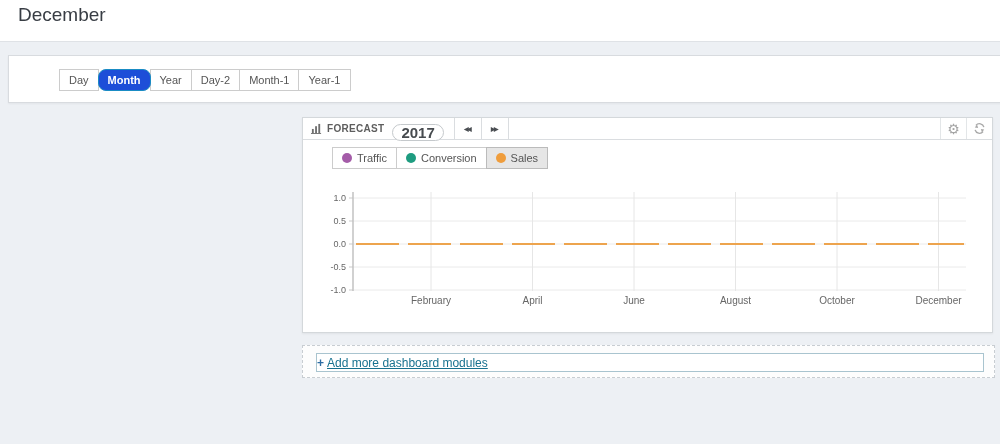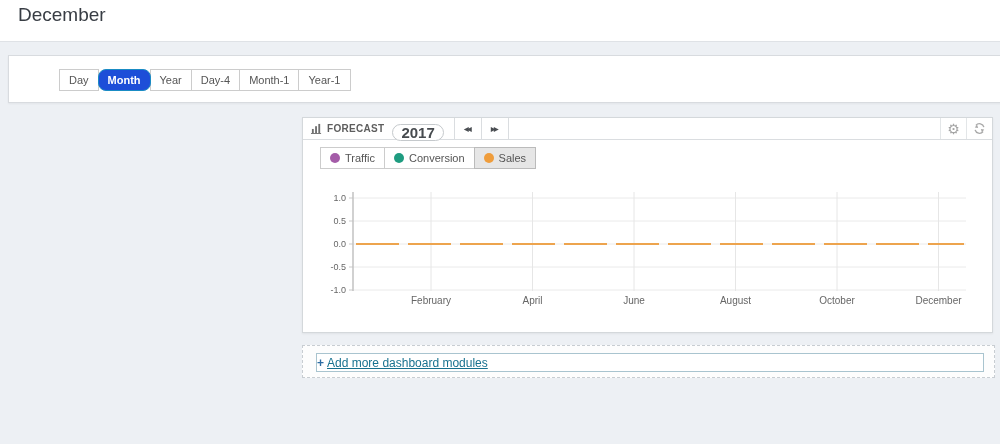--- a/index.html
+++ b/index.html
@@ -73,21 +73,21 @@
     display:flex; align-items:center; justify-content:center; cursor:pointer;
     color:#a5a5a5; font-size:14px;
   }
   
   .legend { position:absolute; left:13px; top:29px; display:flex; }
   .legend-btn {
     display:flex; align-items:center; border:1px solid #ccc; background:#fff;
     height:22px; padding:0 9px; margin-left:-1px; cursor:pointer;
     font-size:11px; color:#555; font-family:inherit; white-space:nowrap;
   }
-  .legend-btn:first-child { margin-left:4px; }
+  .legend-btn:first-child { margin-left:16px; }
   .legend-btn.active { background:#e6e6e6; border-color:#bbb; position:relative; z-index:2; }
   .legend-dot {
     width:10px; height:10px; border-radius:50%; margin-right:5px;
     display:inline-block; flex:none;
   }
   
   .chart-wrap { position:absolute; left:0; top:60px; width:691px; height:150px; }
   
   .add-zone {
     position:absolute; left:302px; top:345px; width:693px; height:33px;
@@ -106,21 +106,21 @@
 
 <div class="topbar">
   <h1 class="page-title">December</h1>
 </div>
 
 <div class="toolbar">
   <div class="period-tabs">
     <button class="period-tab">Day</button>
     <button class="period-tab active">Month</button>
     <button class="period-tab">Year</button>
-    <button class="period-tab">Day-4</button>
+    <button class="period-tab">Day-2</button>
     <button class="period-tab">Month-1</button>
     <button class="period-tab">Year-1</button>
   </div>
 </div>
 
 <div class="forecast-panel">
 
   <div class="panel-header">
     <div class="header-left">
       <div class="header-title-cell">

